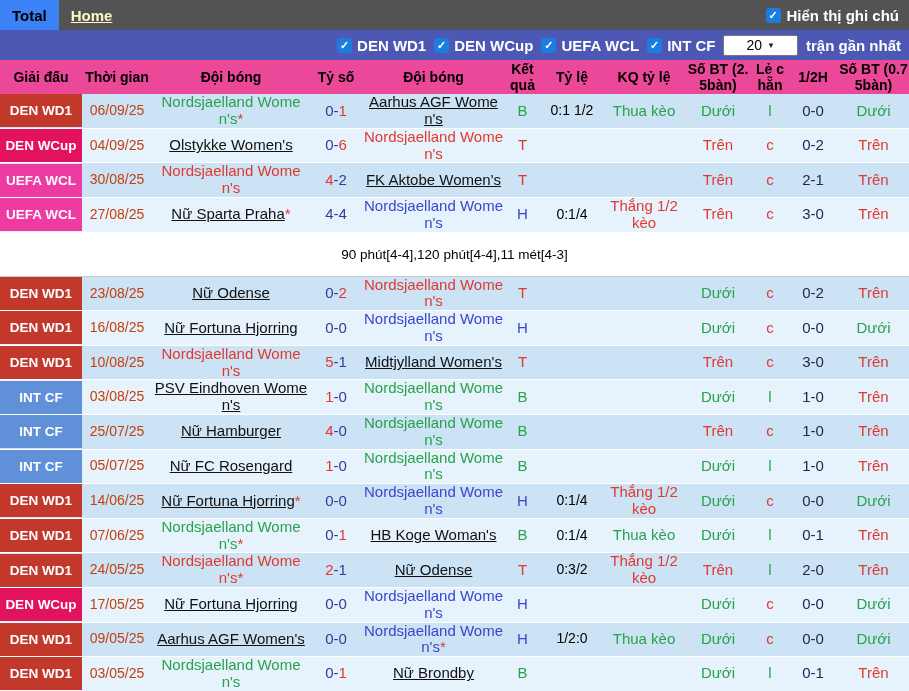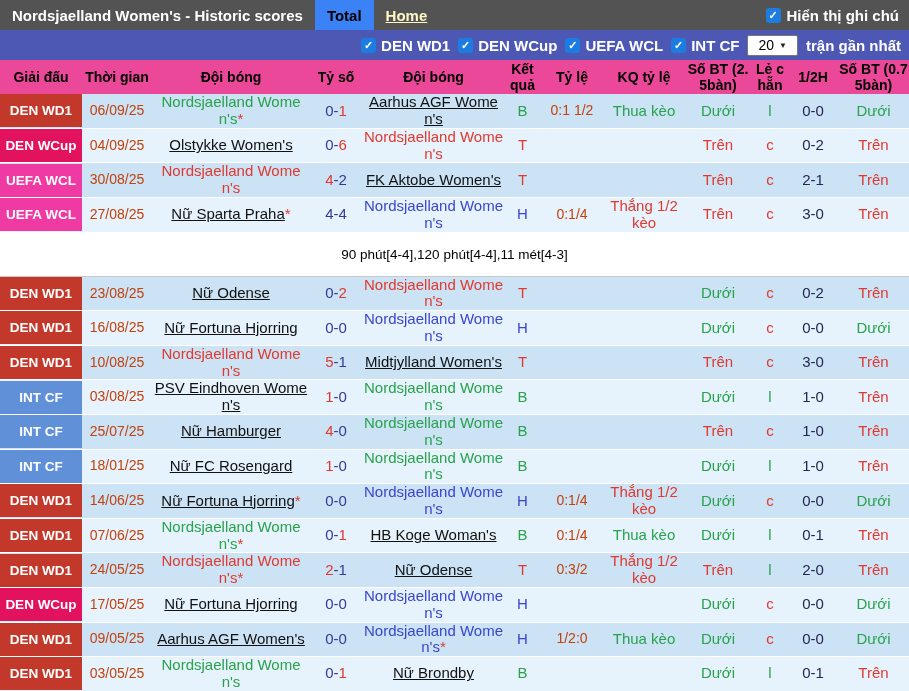--- a/index.html
+++ b/index.html
@@ -25,21 +25,21 @@
   }
   
   .filterbar {
     height:30px; background:#4d58b4; color:#fff;
     display:flex; align-items:center; justify-content:flex-end;
     gap:8px; padding-right:8px; font-weight:bold; font-size:15px; white-space:nowrap;
   }
   .filter-item { display:inline-flex; align-items:center; gap:5px; cursor:pointer; }
   .select {
     background:#fff; color:#000; font-weight:normal; font-size:14px;
-    height:21px; padding:0 10px; border:1px solid #777; border-radius:2px;
+    height:21px; padding:0 22px; border:1px solid #777; border-radius:2px;
     display:inline-flex; align-items:center; gap:5px; cursor:pointer;
   }
   .select .arrow { font-size:8px; color:#222; }
   
   table { width:909px; border-collapse:collapse; table-layout:fixed; }
   th {
     background:#ec4899; color:#000; font-size:14px; font-weight:bold;
     text-align:center; vertical-align:middle; height:33px; line-height:1.15;
     padding:1px 1px; word-break:break-all;
   }
@@ -54,39 +54,38 @@
   .badge {
     height:33px; display:flex; align-items:center; justify-content:center;
     color:#fff; font-weight:bold; font-size:13.5px;
   }
   .lg-denwd1 { background:#c2392b; }
   .lg-denwcup { background:#e3125f; }
   .lg-uefawcl { background:#ee3aa2; }
   .lg-intcf  { background:#6090d8; }
   td.date { font-size:14px; color:#c2410c; }
   .team { word-break:break-all; cursor:pointer; }
-  td.odds { font-size:14px; color:#c2410c;text-align:center; }
+  td.odds { font-size:14px; color:#000000;text-align:center; }
   td.half { color:#25264f; }
   tr.note td {
     background:#fff; color:#000; font-size:13.5px; height:15px; padding:14px;
     border-top:1px solid #c9c9c9; border-bottom:1px solid #c9c9c9; line-height:15px;
   }
   .c-red   { color:#e0392f; }
   .c-green { color:#28a24c; }
   .c-blue  { color:#3a46cc; }
   .c-navy  { color:#343a99; }
   .c-black { color:#111;text-decoration:underline; }
 </style>
 </head>
 <body>
 
 <div class="app">
 
   <div class="topbar">
-    <div class="title">Nordsjaelland Women's - Historic scores</div>
     <div class="tab active">Total</div>
     <div class="tab inactive">Home</div>
     <div class="topbar-right">
       <span class="cb">✓</span>
       <span>Hiển thị ghi chú</span>
     </div>
   </div>
 
   <div class="filterbar">
     <span class="filter-item">
@@ -288,21 +287,21 @@
           <td class="c-black"></td>
           <td class="c-red">Trên</td>
           <td class="c-red">c</td>
           <td class="half">1-0</td>
           <td class="c-red">Trên</td>
         </tr>
         <tr class="m b">
           <td class="league">
             <div class="badge lg-intcf">INT CF</div>
           </td>
-          <td class="date">18/01/25</td>
+          <td class="date">05/07/25</td>
           <td><span class="team c-black">Nữ FC Rosengard</span></td>
           <td><span class="c-red">1</span><span class="c-navy">-</span><span class="c-navy">0</span></td>
           <td><span class="team c-green">Nordsjaelland Women's</span></td>
           <td class="c-green">B</td>
           <td class="odds"></td>
           <td class="c-black"></td>
           <td class="c-green">Dưới</td>
           <td class="c-green">l</td>
           <td class="half">1-0</td>
           <td class="c-red">Trên</td>

